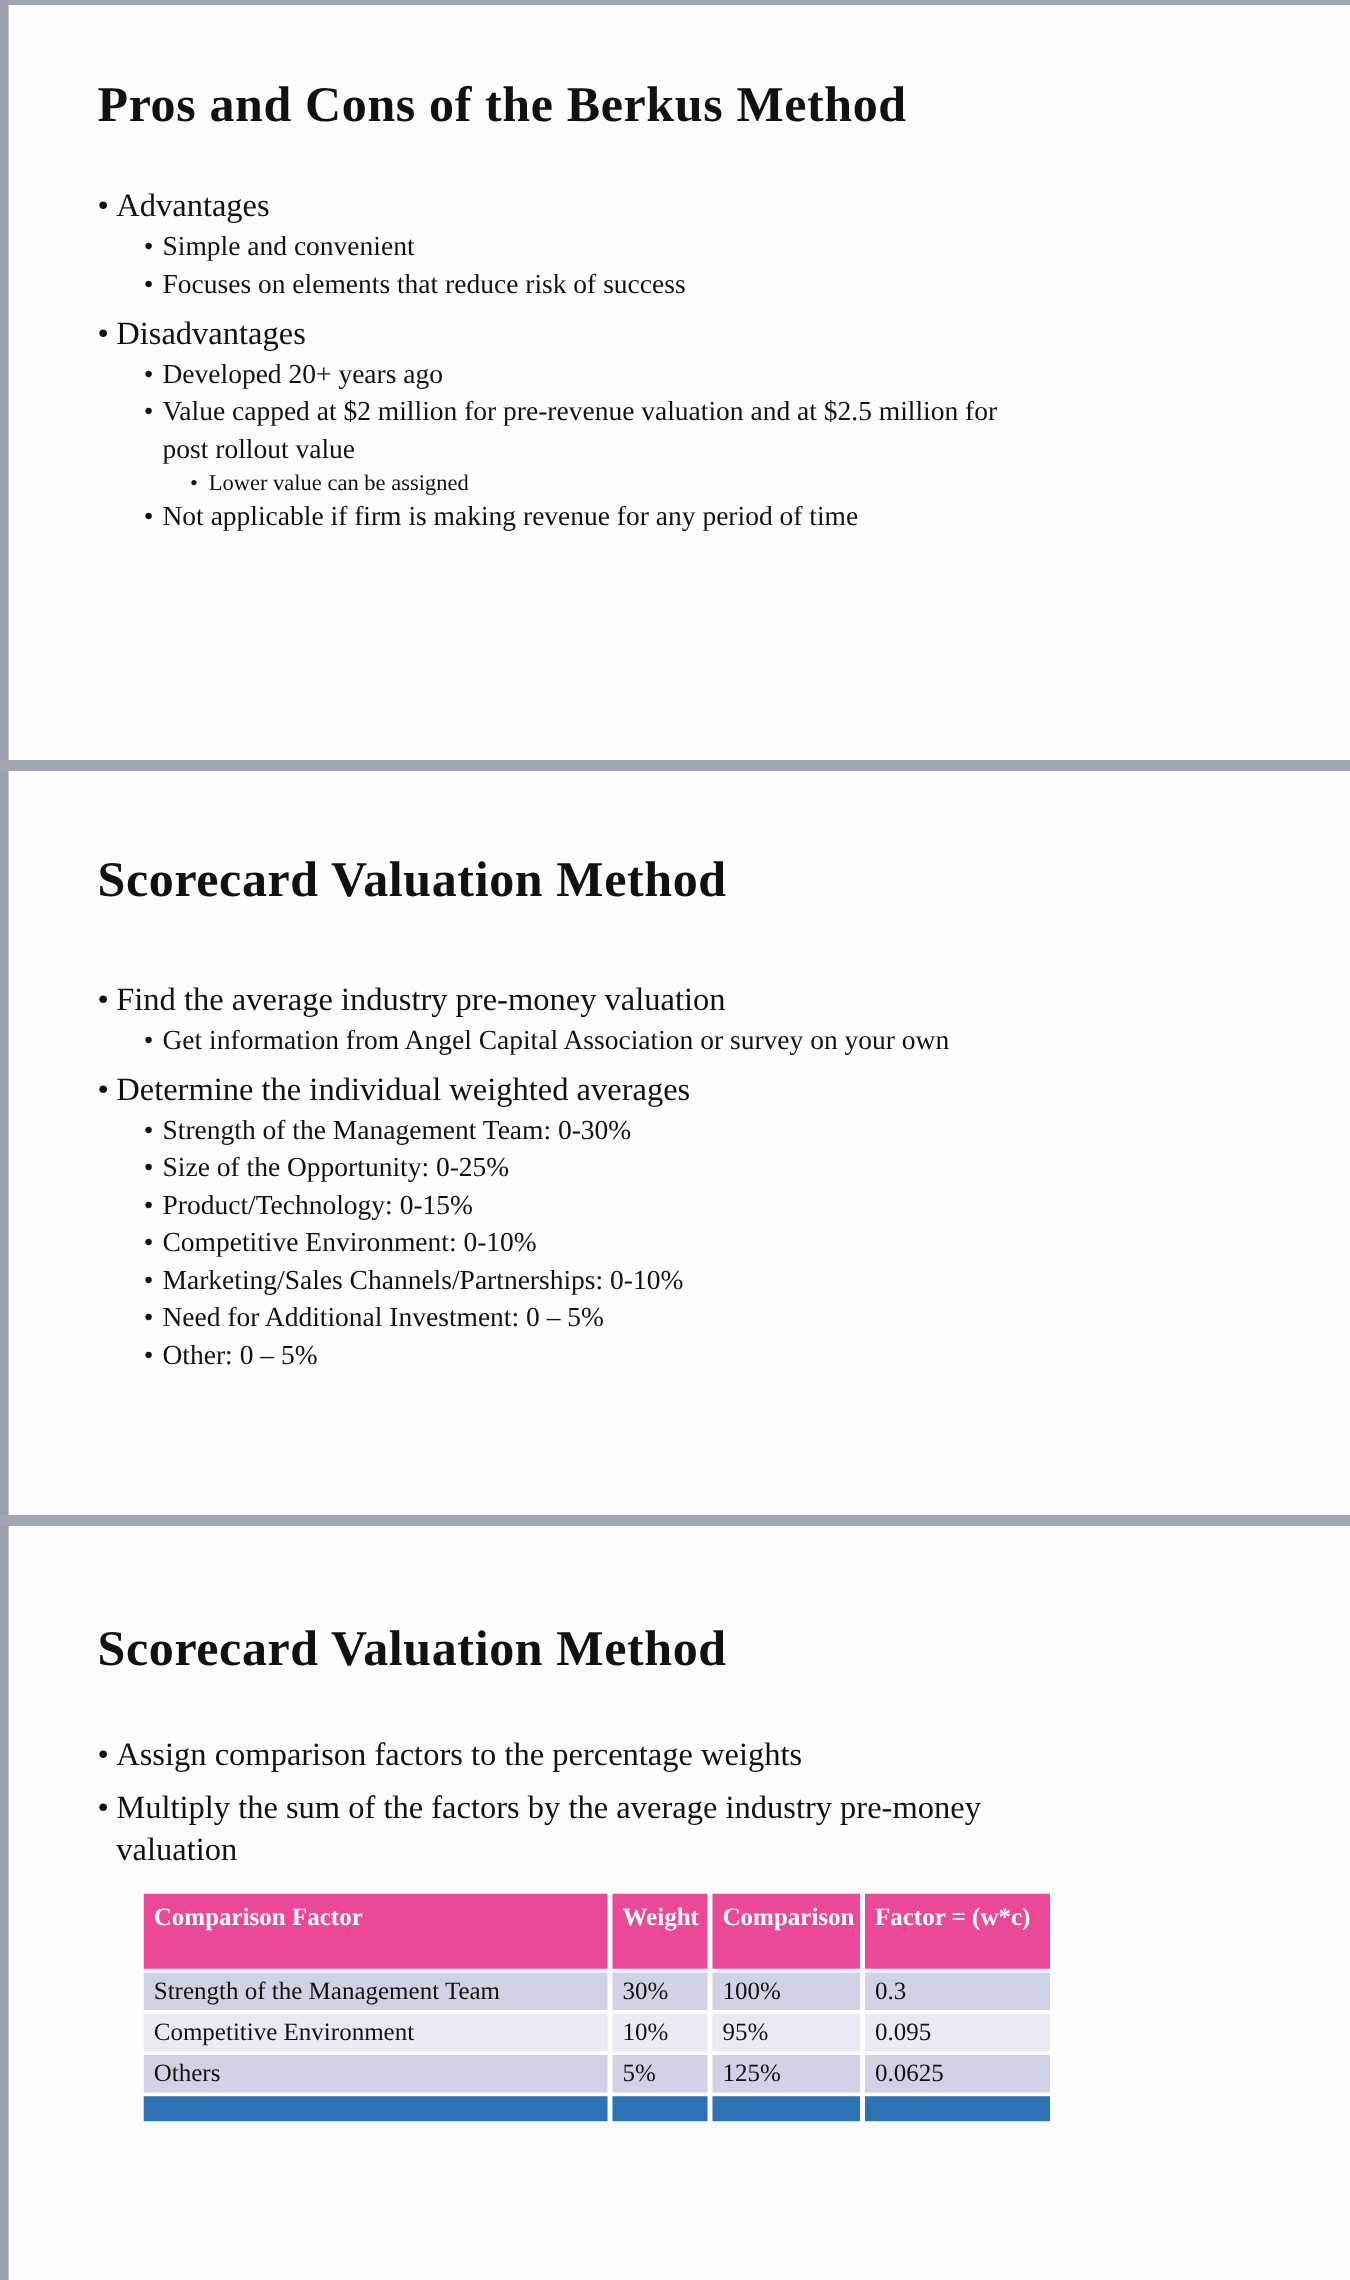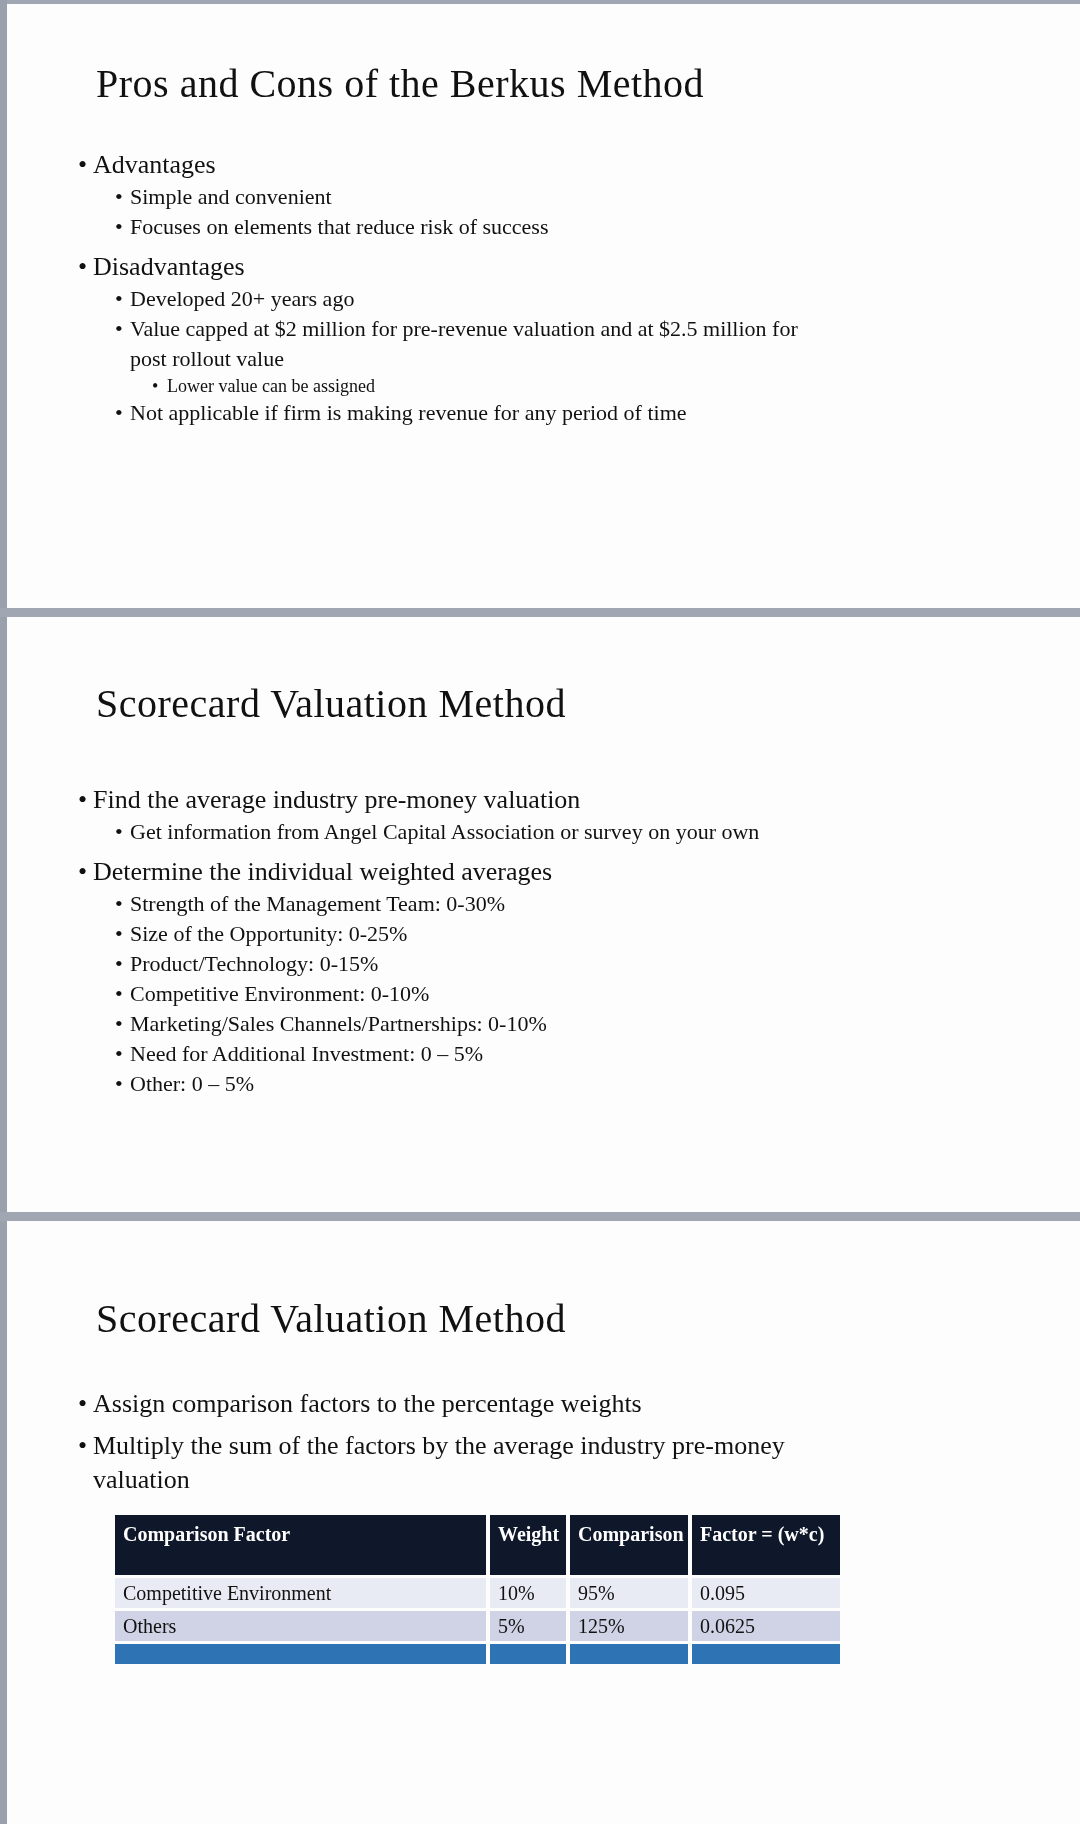--- a/index.html
+++ b/index.html
@@ -10,40 +10,40 @@
   .divider{position:absolute;left:0;width:1080px;height:9px;background:#a1a7b2;}
 
   .page{position:absolute;left:7px;width:1073px;background:#fdfdfe;overflow:hidden;
         padding-left:71px;padding-right:36px;box-sizing:border-box;}
   .page-1{top:4px;height:604px;}
   .page-2{top:617px;height:595px;}
   .page-3{top:1221px;height:603px;}
   .div-1{top:608px;}
   .div-2{top:1212px;}
 
-  .slide-title{font-size:40px;line-height:46px;font-weight:400;margin:18px;letter-spacing:0.5px;}
+  .slide-title{font-size:40px;line-height:46px;font-weight:700;margin:0;letter-spacing:0.5px;}
   .page-1 .slide-title{margin-top:57px;}
   .page-2 .slide-title{margin-top:64px;}
   .page-3 .slide-title{margin-top:75px;}
 
   .bullets{margin-top:41px;}
   .page-2 .bullets{margin-top:56px;}
   .page-3 .bullets{margin-top:45px;}
 
   .bullet{display:flex;align-items:baseline;}
   .bullet .dot{flex:0 0 15px;}
   .bullet .txt{flex:1;white-space:pre-wrap;}
   .bullet.lvl1{font-size:26px;line-height:34px;padding-left:0;}
   .bullet.lvl2{font-size:22px;line-height:30px;padding-left:37px;}
   .bullet.lvl3{font-size:18px;line-height:24px;padding-left:74px;}
   .bullet.lvl1:not(:first-child){margin-top:8px;}
 
   .cmp-table{border-collapse:separate;border-spacing:4px 3px;table-layout:fixed;
              width:733px;margin:15px 0 0 33px;font-size:20px;}
-  .cmp-table th{background:#0f172a;color:#ffffff;font-weight:bold;text-align:left;
+  .cmp-table th{background:#ec4899;color:#ffffff;font-weight:bold;text-align:left;
                 vertical-align:top;padding:6px 4px 4px 8px;height:60px;box-sizing:border-box;
                 word-break:break-all;line-height:1.3;}
   .cmp-table td{padding:2px 4px 2px 8px;height:30px;box-sizing:border-box;vertical-align:middle;}
   .cmp-table tr.odd td{background:#cfd3e5;}
   .cmp-table tr.even td{background:#e9ebf4;}
   .cmp-table tr.total td{background:#2e74b5;height:20px;}
 </style>
 </head>
 <body>
 
@@ -162,20 +162,26 @@
         </colgroup>
         <thead>
           <tr>
             <th>Comparison Factor</th>
             <th>Weight</th>
             <th>Comparison</th>
             <th>Factor = (w*c)</th>
           </tr>
         </thead>
         <tbody>
+          <tr class="odd">
+            <td>Strength of the Management Team</td>
+            <td>30%</td>
+            <td>100%</td>
+            <td>0.3</td>
+          </tr>
           <tr class="even">
             <td>Competitive Environment</td>
             <td>10%</td>
             <td>95%</td>
             <td>0.095</td>
           </tr>
           <tr class="odd">
             <td>Others</td>
             <td>5%</td>
             <td>125%</td>

